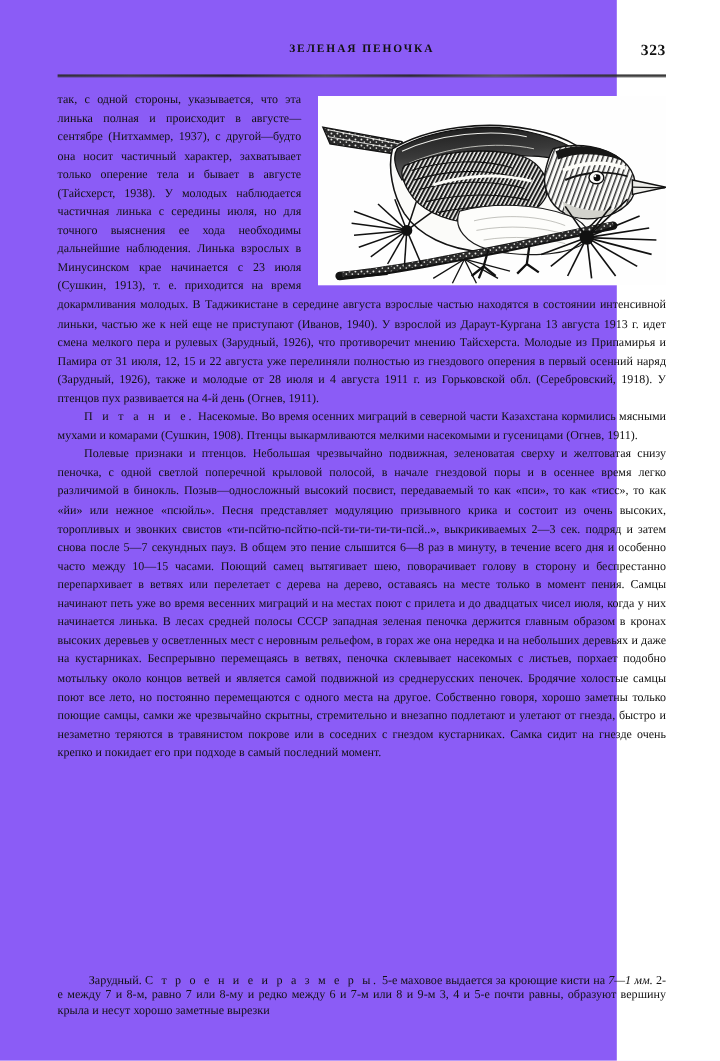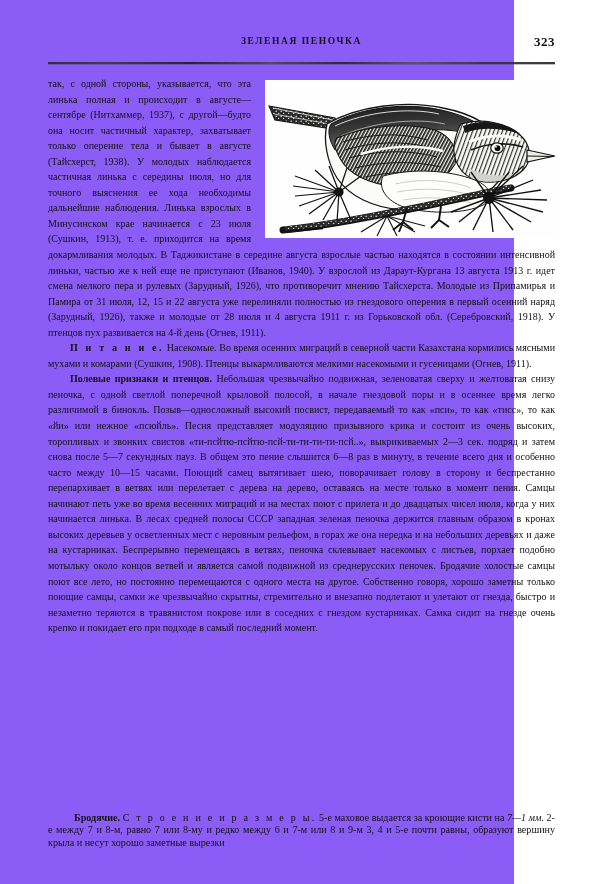--- a/index.html
+++ b/index.html
@@ -105,21 +105,21 @@
     text-align: center;
     font-size: 9.6px;
     letter-spacing: 1.1px;
     margin-top: 8px;
     color: #171717;
   }
 
   .spaced {
     letter-spacing: 2.6px;
   }
-  .bold { font-weight: bold; }
+  .bold { font-weight: normal; }
   .ital { font-style: italic; }
 
   
   .smallprint {
     position: absolute;
     left: 48px;
     top: 812px;
     width: 507px;
     font-size: 10.1px;
     line-height: 12.4px;
@@ -292,21 +292,21 @@
     </p>
 
     <p class="indent">
       <span class="bold">Полевые признаки и птенцов.</span>
       <span>Небольшая чрезвычайно подвижная, зеленоватая сверху и желтоватая снизу пеночка, с одной светлой поперечной крыловой полосой, в начале гнездовой поры и в осеннее время легко различимой в бинокль. Позыв—односложный высокий посвист, передаваемый то как «пси», то как «тисс», то как «йи» или нежное «псюйль». Песня представляет модуляцию призывного крика и состоит из очень высоких, торопливых и звонких свистов «ти-псйтю-псйтю-псй-ти-ти-ти-ти-псй..», выкрикиваемых 2—3 сек. подряд и затем снова после 5—7 секундных пауз. В общем это пение слышится 6—8 раз в минуту, в течение всего дня и особенно часто между 10—15 часами. Поющий самец вытягивает шею, поворачивает голову в сторону и беспрестанно перепархивает в ветвях или перелетает с дерева на дерево, оставаясь на месте только в момент пения. Самцы начинают петь уже во время весенних миграций и на местах поют с прилета и до двадцатых чисел июля, когда у них начинается линька. В лесах средней полосы СССР западная зеленая пеночка держится главным образом в кронах высоких деревьев у осветленных мест с неровным рельефом, в горах же она нередка и на небольших деревьях и даже на кустарниках. Беспрерывно перемещаясь в ветвях, пеночка склевывает насекомых с листьев, порхает подобно мотыльку около концов ветвей и является самой подвижной из среднерусских пеночек. Бродячие холостые самцы поют все лето, но постоянно перемещаются с одного места на другое. Собственно говоря, хорошо заметны только поющие самцы, самки же чрезвычайно скрытны, стремительно и внезапно подлетают и улетают от гнезда, быстро и незаметно теряются в травянистом покрове или в соседних с гнездом кустарниках. Самка сидит на гнезде очень крепко и покидает его при подходе в самый последний момент.</span>
     </p>
   </div>
 
   <div class="smallprint">
     <p class="sp-indent">
-      <span class="bold">Бродячие.</span>
+      <span class="bold">Зарудный.</span>
       <span class="spaced">С т р о е н и е  и  р а з м е р ы.</span>
       <span>5-е маховое выдается за кроющие кисти на</span>
       <span class="ital">7—1 мм.</span>
       <span>2-е между 7 и 8-м, равно 7 или 8-му и редко между 6 и 7-м или 8 и 9-м 3, 4 и 5-е почти равны, образуют вершину крыла и несут хорошо заметные вырезки</span>
     </p>
   </div>
 
 </div>
 
 </body></html>

